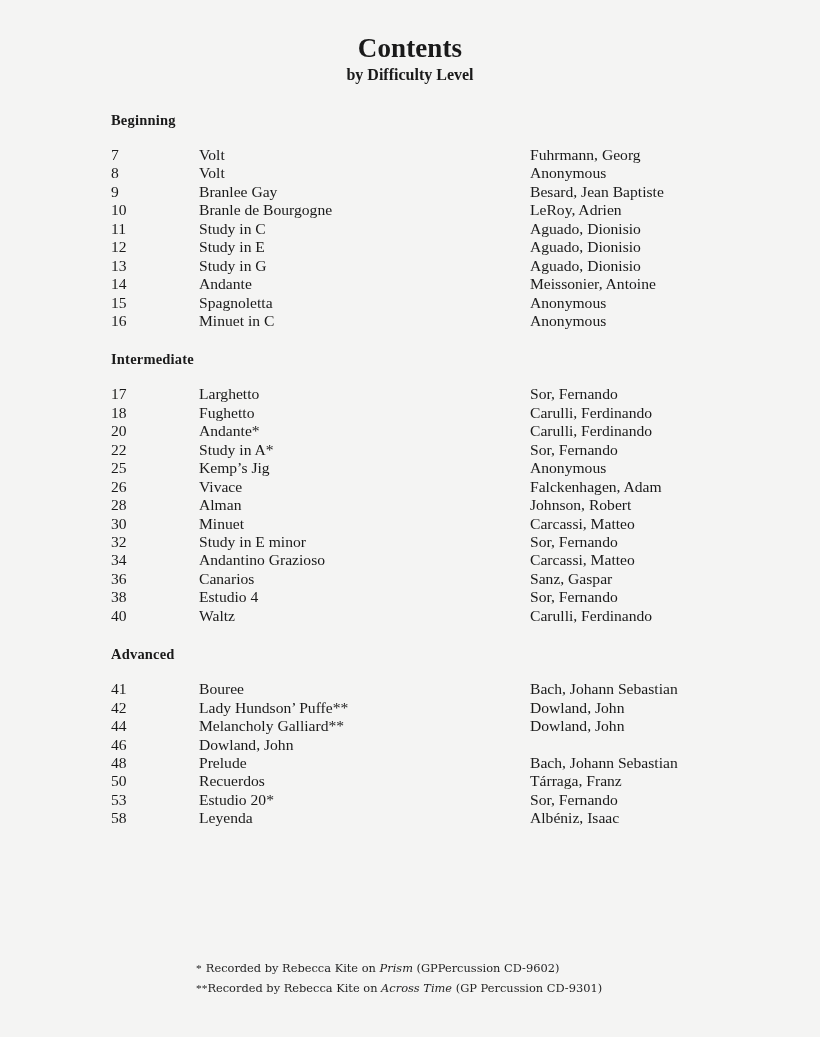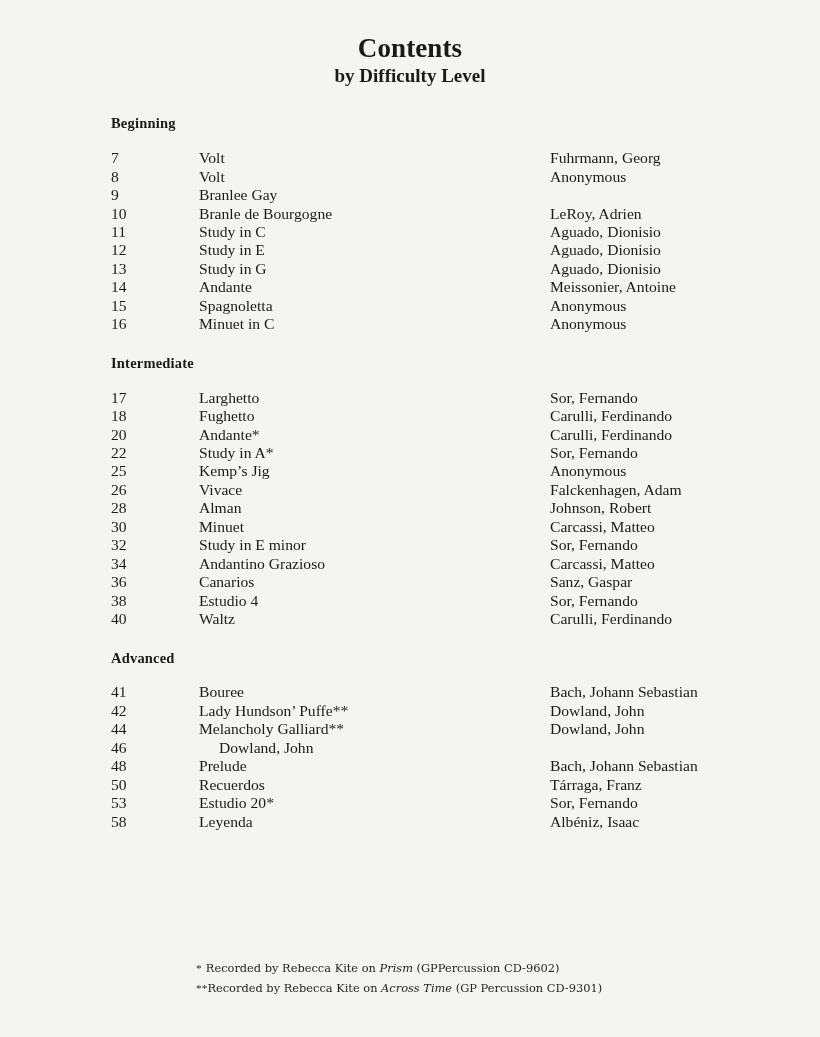--- a/index.html
+++ b/index.html
@@ -28,21 +28,21 @@
     padding-top: 34px;
   }
   .doc-title {
     font-size: 27px;
     font-weight: bold;
     letter-spacing: 0.1px;
     line-height: 1.05;
     margin: 0;
   }
   .doc-subtitle {
-    font-size: 19px;
+    font-size: 16px;
     font-weight: bold;
     margin: 4px 0 0 0;
     line-height: 1.1;
   }
 
   
   .toc {
     margin-top: 29px;
     padding-left: 111px;
   }
@@ -74,21 +74,20 @@
   .entry .page-num {
     width: 88px;
     flex: 0 0 88px;
   }
   .entry .title {
     width: 331px;
     flex: 0 0 331px;
   }
   .entry .composer {
     flex: 1 1 auto;
-    margin-left: 20px;
   }
 
   
   .footnotes {
     position: absolute;
     left: 196px;
     top: 959px;
     font-family: "DejaVu Serif", "Liberation Serif", serif;
     font-size: 11.4px;
     line-height: 19.5px;
@@ -125,20 +124,21 @@
             <span class="composer">Fuhrmann, Georg</span>
           </li>
           <li class="entry">
             <span class="page-num">8</span>
             <span class="title">Volt</span>
             <span class="composer">Anonymous</span>
           </li>
           <li class="entry">
             <span class="page-num">9</span>
             <span class="title">Branlee Gay</span>
+            <span class="composer">Besard, Jean Baptiste</span>
           </li>
           <li class="entry">
             <span class="page-num">10</span>
             <span class="title">Branle de Bourgogne</span>
             <span class="composer">LeRoy, Adrien</span>
           </li>
           <li class="entry">
             <span class="page-num">11</span>
             <span class="title">Study in C</span>
             <span class="composer">Aguado, Dionisio</span>

